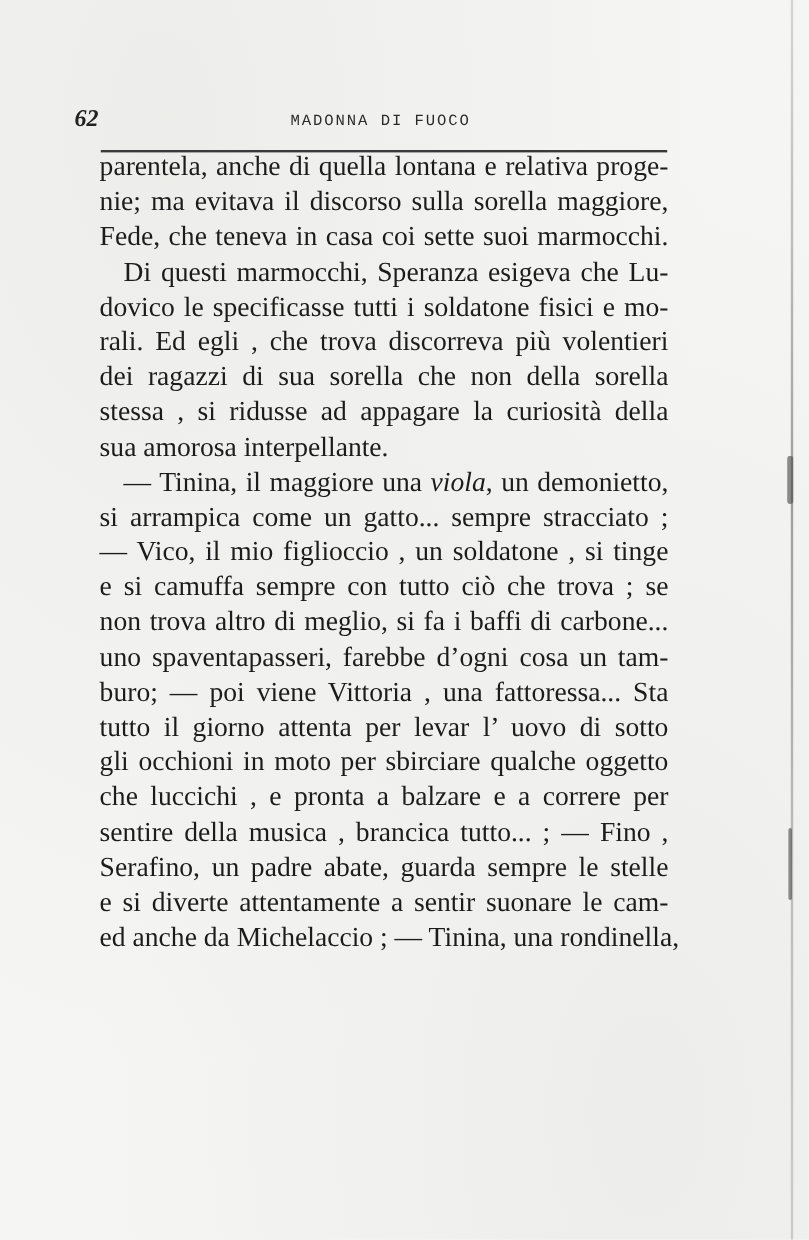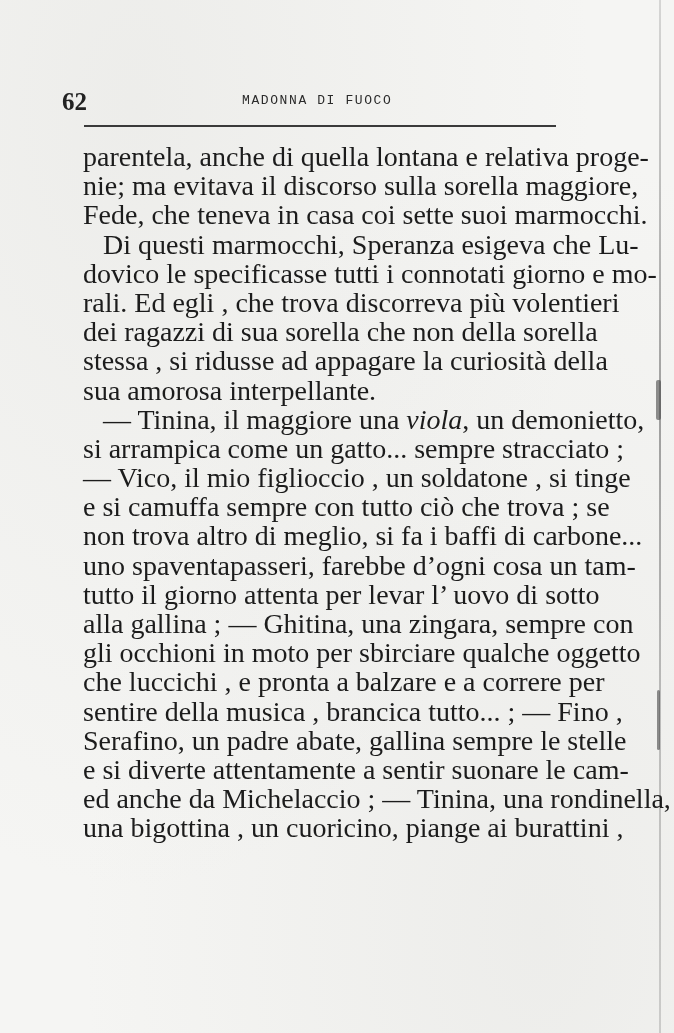--- a/index.html
+++ b/index.html
@@ -43,24 +43,25 @@
       position: absolute;
       left: 62px;
       top: 88px;
       width: 494px;
       height: 24px;
     }
     .page-number {
       position: absolute;
       left: 0;
       top: 0;
-      font-size: 25px;
+      font-size: 20px;
       font-family: "Liberation Serif", serif;
       font-weight: bold;
       color: #222;
+      font-style: italic;
     }
     .running-title {
       position: absolute;
       left: 180px;
       top: 5px;
       font-size: 13px;
       letter-spacing: 1.6px;
       font-family: Liberation Mono, monospace;
       color: #2a2a2a;
     }
@@ -68,24 +69,24 @@
       position: absolute;
       left: 84px;
       top: 125px;
       width: 472px;
       height: 2px;
       background: #3a3a3a;
     }
     .text-block {
       position: absolute;
       left: 83px;
-      top: 142px;
+      top: 124px;
       width: 474px;
       font-family: "Liberation Serif", serif;
-      font-size: 28px;
+      font-size: 23px;
     }
     .line {
       height: 29.2px;
       line-height: 29.2px;
       white-space: nowrap;
       text-align: justify;
       text-align-last: justify;
       display: block;
     }
     .line.last {
@@ -107,34 +108,33 @@
     <span class="page-number">62</span>
     <span class="running-title">MADONNA DI FUOCO</span>
   </div>
   <div class="rule"></div>
 
   <div class="text-block" id="text-block">
       <div class="line">parentela, anche di quella lontana e relativa proge-</div>
       <div class="line">nie; ma evitava il discorso sulla sorella maggiore,</div>
       <div class="line">Fede, che teneva in casa coi sette suoi marmocchi.</div>
       <div class="line indent">Di questi marmocchi, Speranza esigeva che Lu-</div>
-      <div class="line">dovico le specificasse tutti i connotati giorno e mo-</div>
+      <div class="line">dovico le specificasse tutti i soldatone fisici e mo-</div>
       <div class="line">rali. Ed egli , che trova discorreva più volentieri</div>
       <div class="line">dei ragazzi di sua sorella che non della sorella</div>
       <div class="line">stessa , si ridusse ad appagare la curiosità della</div>
       <div class="line last">sua amorosa interpellante.</div>
       <div class="line indent"><span>— Tinina, il maggiore una </span><i>viola</i><span>, un demonietto,</span></div>
       <div class="line">si arrampica come un gatto... sempre stracciato ;</div>
       <div class="line">— Vico, il mio figlioccio , un soldatone , si tinge</div>
       <div class="line">e si camuffa sempre con tutto ciò che trova ; se</div>
       <div class="line">non trova altro di meglio, si fa i baffi di carbone...</div>
       <div class="line">uno spaventapasseri, farebbe d’ogni cosa un tam-</div>
+      <div class="line">buro; — poi viene Vittoria , una fattoressa... Sta</div>
       <div class="line">tutto il giorno attenta per levar l’ uovo di sotto</div>
-      <div class="line">alla gallina ; — Ghitina, una zingara, sempre con</div>
       <div class="line">gli occhioni in moto per sbirciare qualche oggetto</div>
       <div class="line">che luccichi , e pronta a balzare e a correre per</div>
       <div class="line">sentire della musica , brancica tutto... ; — Fino ,</div>
-      <div class="line">Serafino, un padre abate, gallina sempre le stelle</div>
+      <div class="line">Serafino, un padre abate, guarda sempre le stelle</div>
       <div class="line">e si diverte attentamente a sentir suonare le cam-</div>
       <div class="line">ed anche da Michelaccio ; — Tinina, una rondinella,</div>
-      <div class="line">una bigottina , un cuoricino, piange ai burattini ,</div>
     </div>
 </div>
 
 </body></html>

